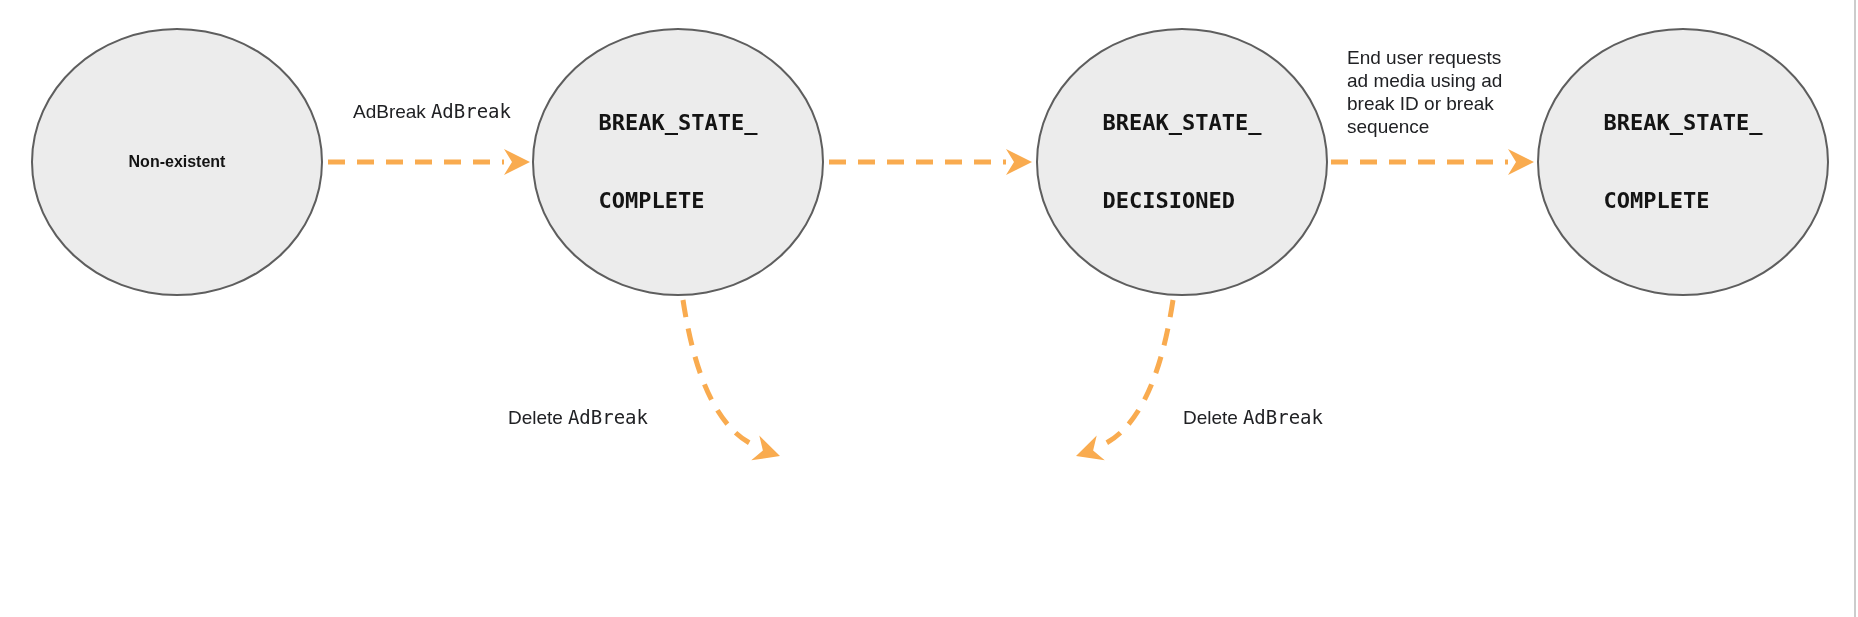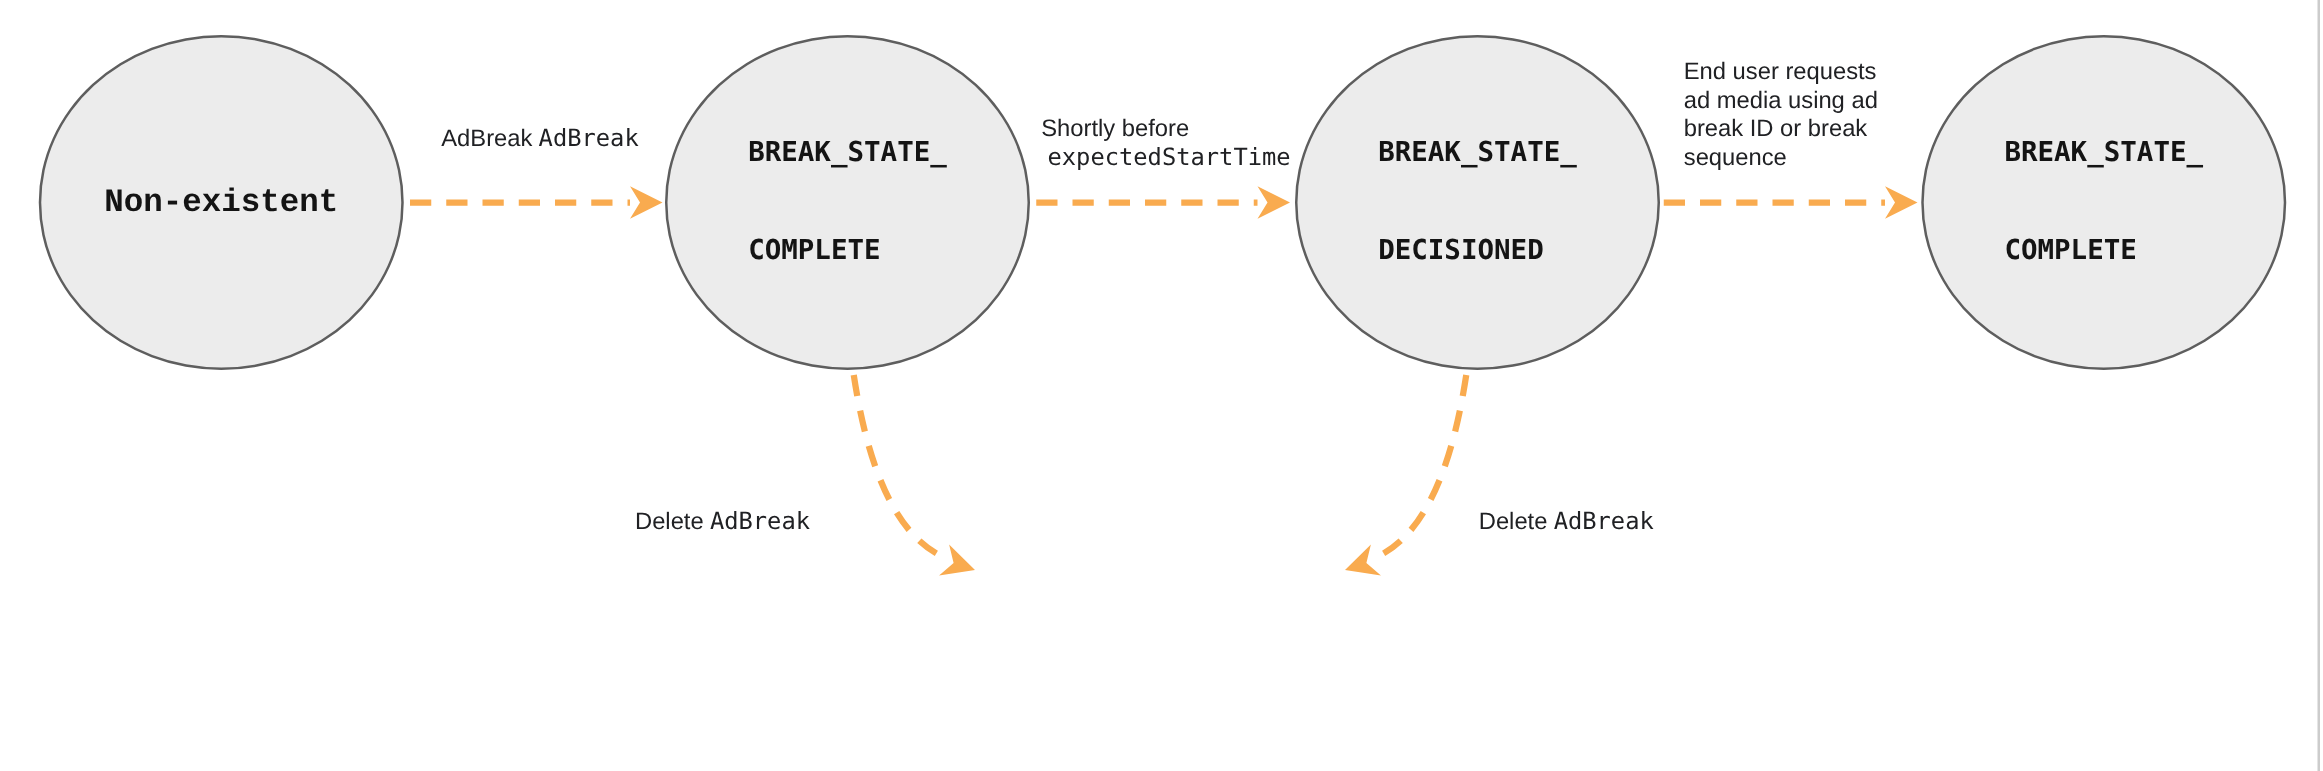--- a/index.html
+++ b/index.html
@@ -38,23 +38,23 @@
     height: 268px;
     border-radius: 50%;
     background: var(--node-fill, #ececec);
     border: 2px solid var(--node-border, #5e5e5e);
     box-sizing: border-box;
     display: flex;
     align-items: center;
     justify-content: center;
   }
   .node-label-sans {
-    font-family: Liberation Mono, monospace;
+    font-family: Liberation Sans, sans-serif;
     font-weight: bold;
-    font-size: 26px;
+    font-size: 16px;
     color: #141414;
   }
   .node-label-mono {
     font-family: "DejaVu Sans Mono", monospace;
     font-weight: bold;
     font-size: 22px;
     line-height: 26px;
     color: #141414;
     white-space: pre;
   }
@@ -137,24 +137,20 @@
       <div>BREAK_STATE_</div>
       <div>COMPLETE</div>
     </div>
   </div>
 
 
   <div class="edge-label" style="left:353px; top:100px;">
     <span class="plain">AdBreak</span><span class="code">AdBreak</span>
   </div>
 
-  <div class="edge-label" style="left:833px; top:92px;">
-    <div class="plain">Shortly before</div>
-    <div class="code">expectedStartTime</div>
-  </div>
 
   <div class="edge-label" style="left:1347px; top:46px;">
     <div>End user requests</div>
     <div>ad media using ad</div>
     <div>break ID or break</div>
     <div>sequence</div>
   </div>
 
   <div class="edge-label" style="left:508px; top:406px;">
     <span class="plain">Delete</span><span class="code">AdBreak</span>

